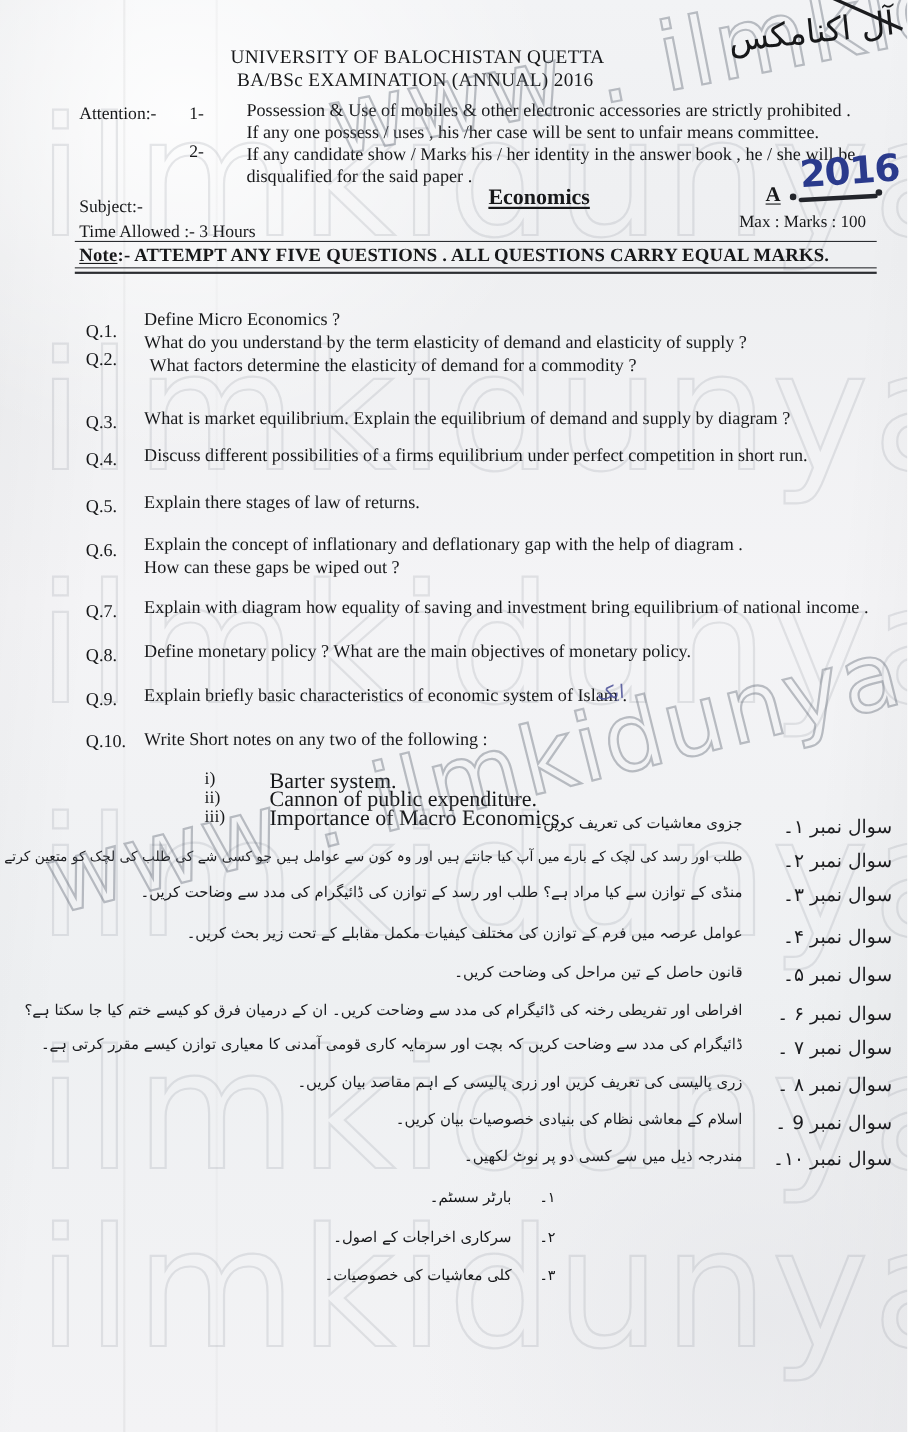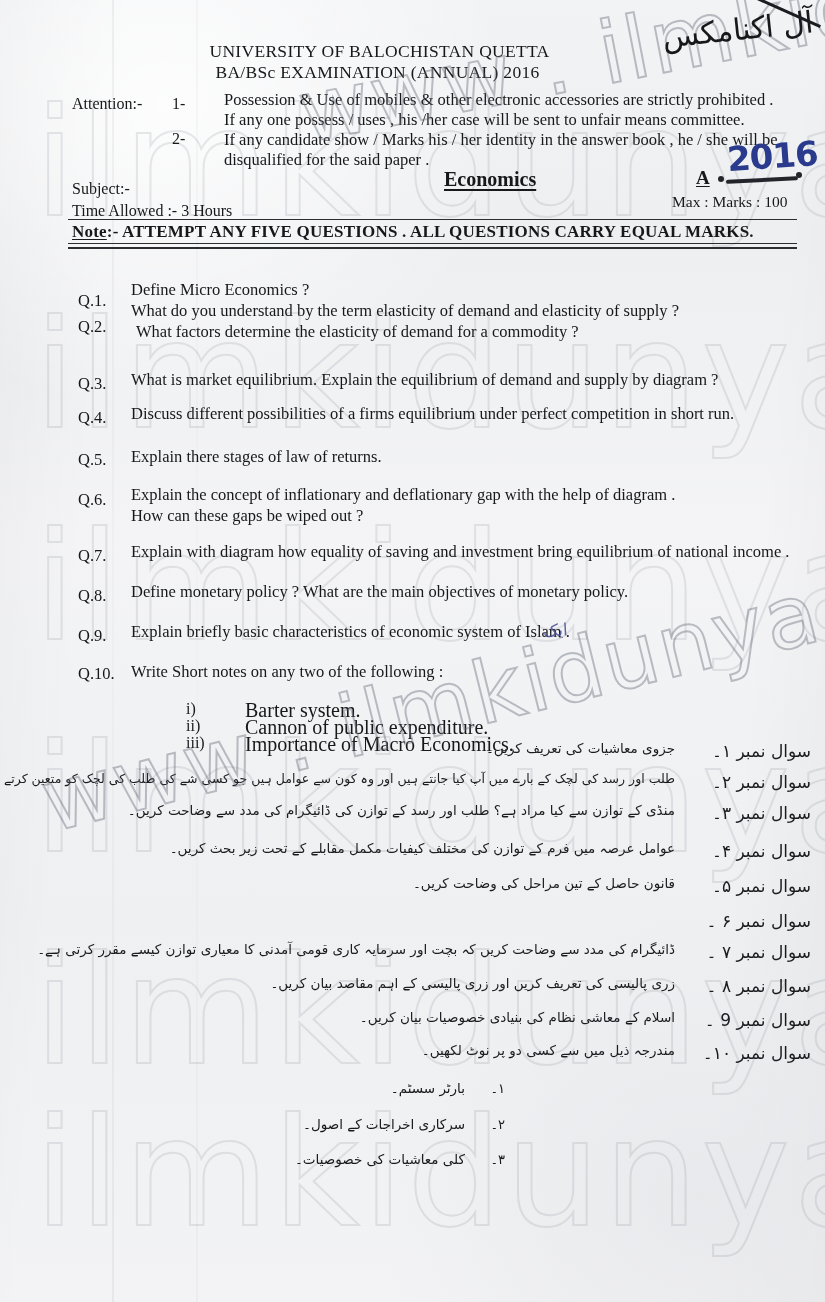--- a/index.html
+++ b/index.html
@@ -362,20 +362,21 @@
   <div class="urdu u-label" style="top:803px;">سوال نمبر ۳۔</div>
   <div class="urdu u-text" style="top:802px;">منڈی کے توازن سے کیا مراد ہے؟ طلب اور رسد کے توازن کی ڈائیگرام کی مدد سے وضاحت کریں۔</div>
 
   <div class="urdu u-label" style="top:841px;">سوال نمبر ۴۔</div>
   <div class="urdu u-text" style="top:840px;">عوامل عرصہ میں فرم کے توازن کی مختلف کیفیات مکمل مقابلے کے تحت زیر بحث کریں۔</div>
 
   <div class="urdu u-label" style="top:876px;">سوال نمبر ۵۔</div>
   <div class="urdu u-text" style="top:875px;">قانون حاصل کے تین مراحل کی وضاحت کریں۔</div>
 
   <div class="urdu u-label" style="top:911px;">سوال نمبر ۶ ۔</div>
+  <div class="urdu u-text" style="top:910px;">افراطی اور تفریطی رخنہ کی ڈائیگرام کی مدد سے وضاحت کریں۔ ان کے درمیان فرق کو کیسے ختم کیا جا سکتا ہے؟</div>
 
   <div class="urdu u-label" style="top:942px;">سوال نمبر ۷ ۔</div>
   <div class="urdu u-text" style="top:941px;">ڈائیگرام کی مدد سے وضاحت کریں کہ بچت اور سرمایہ کاری قومی آمدنی کا معیاری توازن کیسے مقرر کرتی ہے۔</div>
 
   <div class="urdu u-label" style="top:976px;">سوال نمبر ۸ ۔</div>
   <div class="urdu u-text" style="top:975px;">زری پالیسی کی تعریف کریں اور زری پالیسی کے اہم مقاصد بیان کریں۔</div>
 
   <div class="urdu u-label" style="top:1010px;">سوال نمبر 9 ۔</div>
   <div class="urdu u-text" style="top:1009px;">اسلام کے معاشی نظام کی بنیادی خصوصیات بیان کریں۔</div>
 

